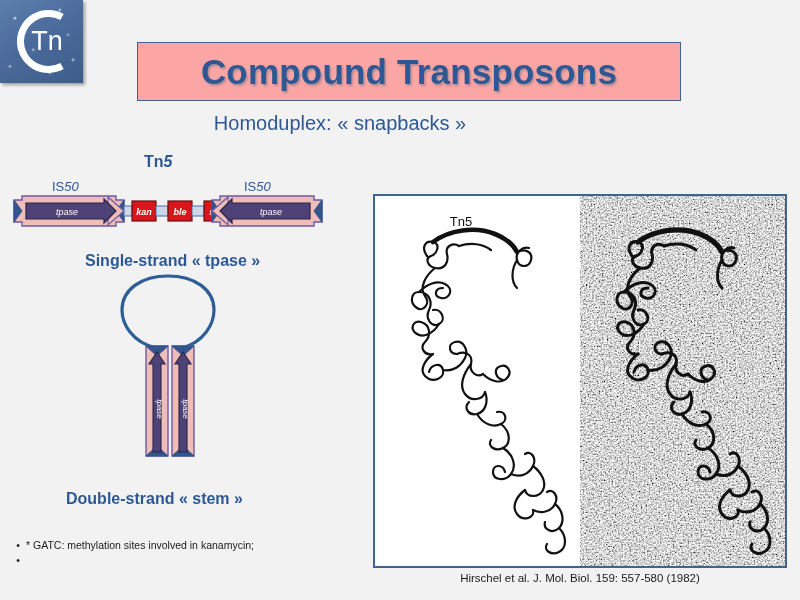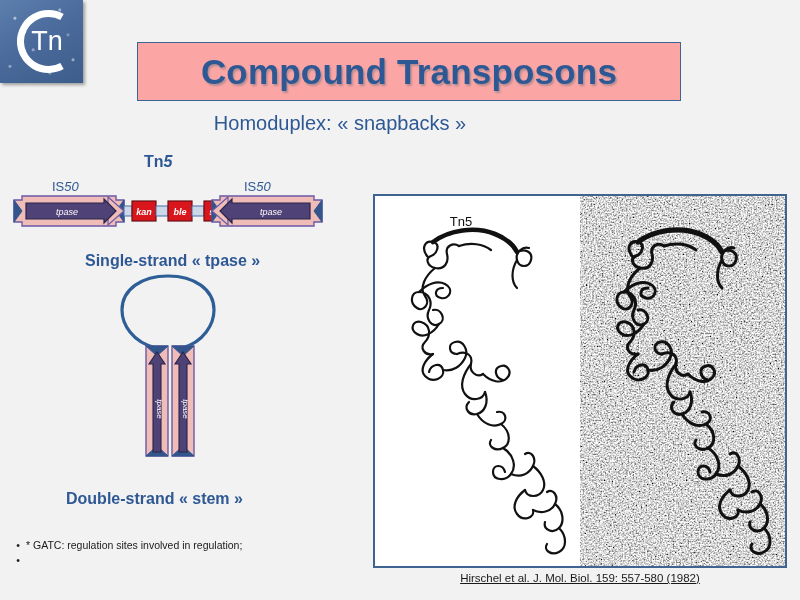--- a/index.html
+++ b/index.html
@@ -74,21 +74,21 @@
     position: absolute; left: 373px; top: 194px;
     width: 414px; height: 374px;
     border: 2px solid #3f6492;
     background: #ffffff;
     overflow: hidden;
   }
   #em-panel svg { display: block; }
   #citation {
     position: absolute; left: 373px; top: 572px; width: 414px;
     text-align: center;
-    font-size: 11.5px; color: #1a1a1a; text-decoration: underline;
+    font-size: 11.5px; color: #1a1a1a;
   }
 
   
   #bullets {
     position: absolute; left: 10px; top: 538px; width: 360px;
   }
   .bullet {
     display: flex; align-items: flex-start;
     font-size: 10.5px; color: #1a1a1a; line-height: 15px;
   }
@@ -270,18 +270,18 @@
     <text x="86" y="30" font-family="'Liberation Sans',sans-serif" font-size="13" fill="#111111" text-anchor="middle">Tn5</text>
   </g>
 </svg>
 </div>
 
 <div id="citation">Hirschel et al. J. Mol. Biol. 159: 557-580 (1982)</div>
 
 <div id="bullets">
   <div class="bullet">
     <span class="dot">•</span>
-    <span>* GATC: regulation sites involved in regulation;</span>
+    <span>* GATC: methylation sites involved in kanamycin;</span>
   </div>
   <div class="bullet">
     <span class="dot">•</span>
   </div>
 </div>
 
 </body></html>

